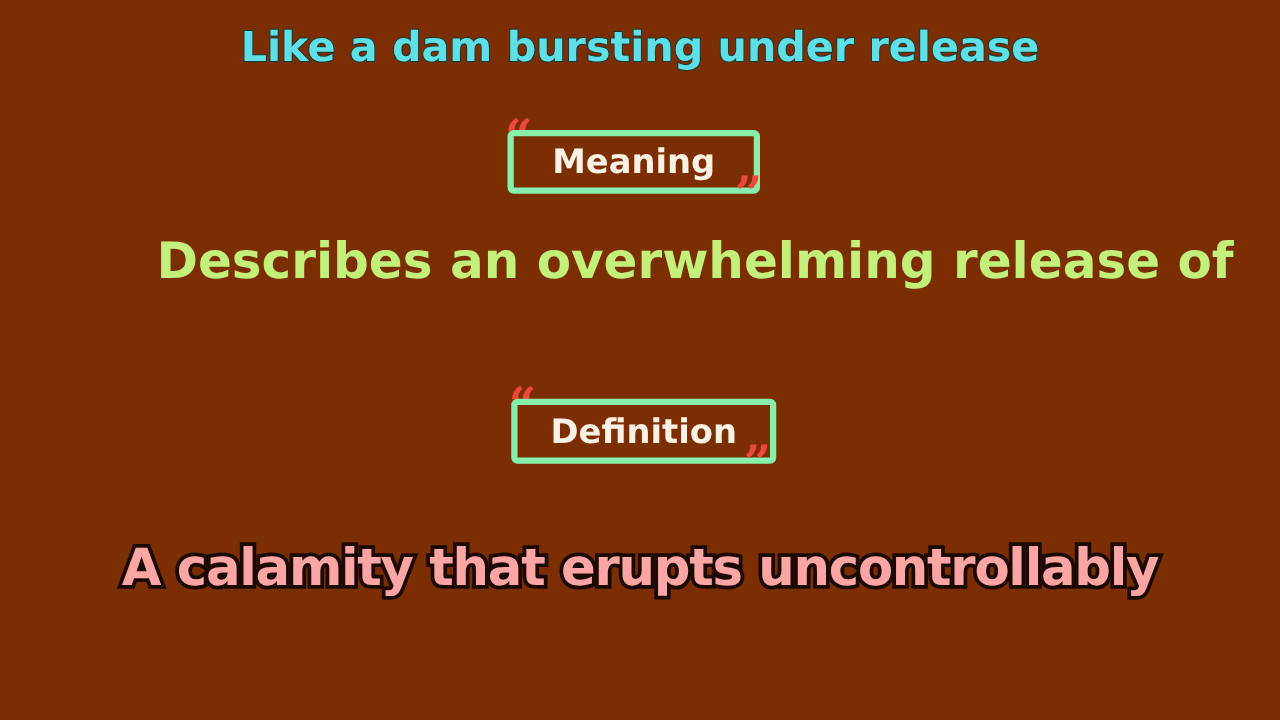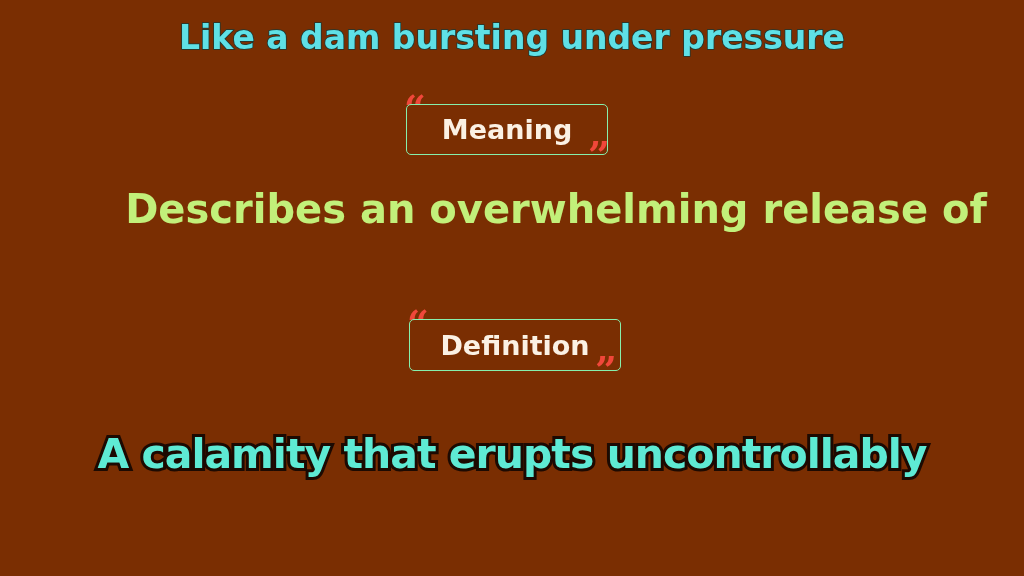--- a/index.html
+++ b/index.html
@@ -23,21 +23,21 @@
       font-family: "DejaVu Sans", sans-serif;
       font-weight: bold;
       font-size: 33px;
       color: #5fe0e6;
       -webkit-text-stroke: 1.5px #163a38;
       paint-order: stroke fill;
       letter-spacing: 0px;
     }
     .label-box {
       position: absolute;
-      border: 1px solid #86efac;
+      border: 5px solid #86efac;
       border-radius: 5px;
       box-sizing: border-box;
       display: flex;
       align-items: center;
       justify-content: center;
     }
     .label-text {
       font-family: "DejaVu Sans", sans-serif;
       font-weight: bold;
       font-size: 27px;
@@ -74,30 +74,30 @@
     .meaning-body span { display: block; }
     .definition-body {
       position: absolute;
       left: 0;
       width: 1024px;
       top: 430px;
       text-align: center;
       font-family: "DejaVu Sans", sans-serif;
       font-weight: bold;
       font-size: 41px;
-      color: #5eead4;
+      color: #fca5a5;
       -webkit-text-stroke: 6px #1c0a02;
       paint-order: stroke fill;
       letter-spacing: -1px;
     }
   </style>
 </head>
 <body>
 
-<div class="title">Like a dam bursting under pressure</div>
+<div class="title">Like a dam bursting under release</div>
 
 <span class="quote q-open-1">“</span>
 <div class="label-box meaning-box">
   <span class="label-text">Meaning</span>
 </div>
 <span class="quote q-close-1">”</span>
 
 <div class="meaning-body">
   <span>Describes an overwhelming release of</span>
 </div>

